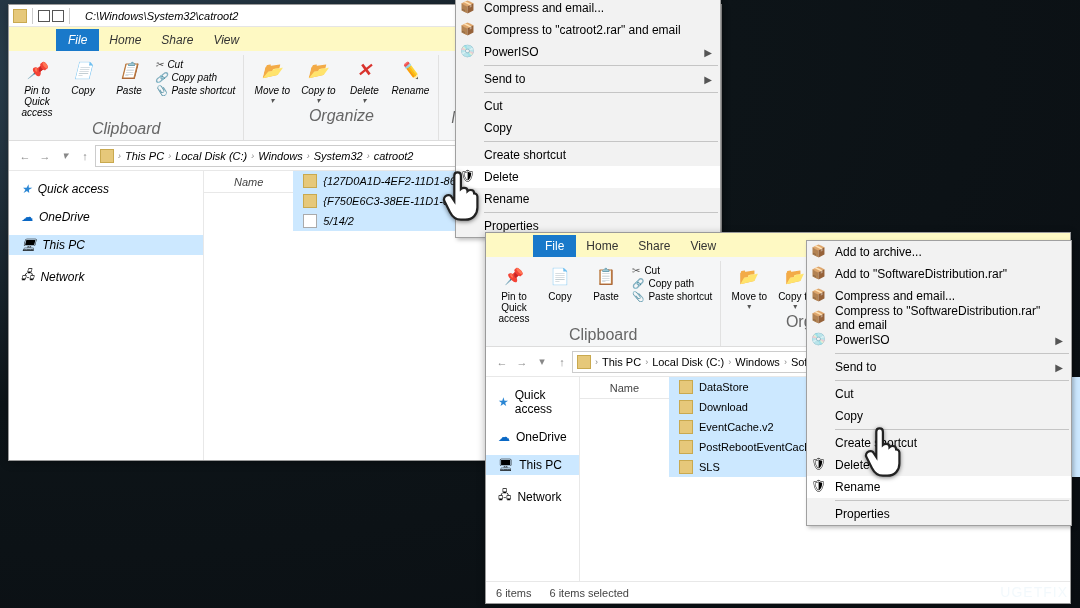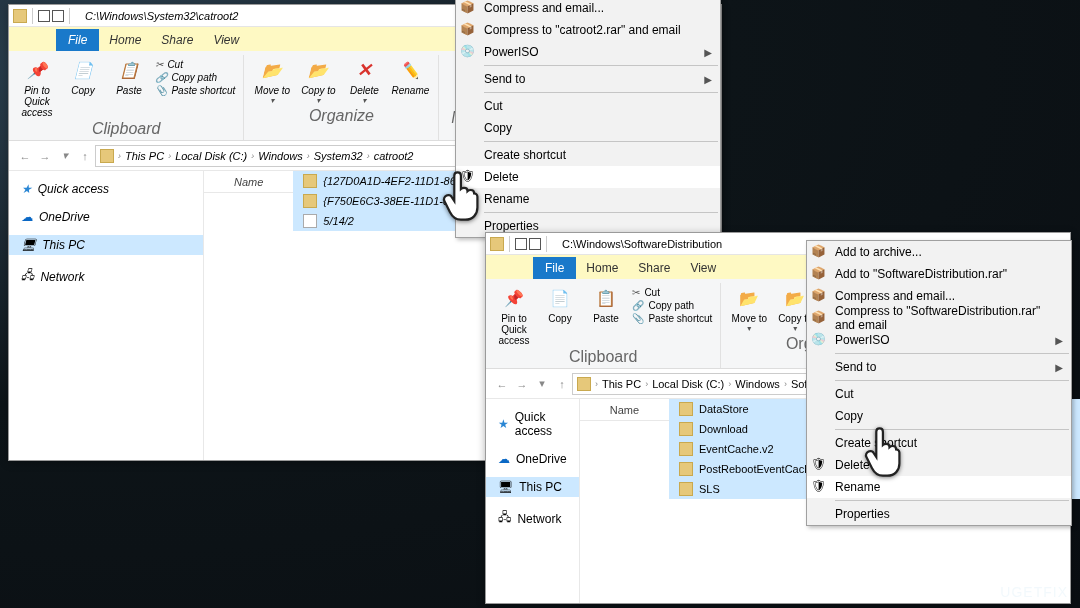--- a/index.html
+++ b/index.html
@@ -257,30 +257,20 @@
     </div>
   </div>
 
 <div class="finger" style="left:440px; top:168px;">
   <svg viewBox="0 0 40 50">
       <path d="M16 4c2 0 3 1 3 3v12c1-1 2-1 3-1 2 0 3 1 3 3 1-1 2-1 3-1 2 0 3 1 3 3 1 0 3 1 3 3v10c0 6-4 11-11 11h-4c-5 0-8-3-10-7l-5-10c-1-2 0-4 2-5s4 0 5 2l2 3V7c0-2 1-3 3-3z" fill="#fff" stroke="#222" stroke-width="2"></path>
     </svg>
 </div>
 
 <div class="win" style="left:485px; top:232px; width:586px; height:372px;">
-  <div class="titlebar">
-    <div class="tb-icons">
-      <div class="tb-icon"></div>
-      <div class="tb-sep"></div>
-      <div class="tb-quick"></div>
-      <div class="tb-quick"></div>
-      <div class="tb-sep"></div>
-    </div>
-    <span class="tb-title">C:\Windows\SoftwareDistribution</span>
-  </div>
   <div class="tabbar">
     <div class="tab-file">File</div>
     <div class="tab">Home</div>
     <div class="tab">Share</div>
     <div class="tab">View</div>
   </div>
   <div class="ribbon">
     <div class="group">
       <div class="group-body">
         <div class="big-btn">
@@ -406,20 +396,24 @@
           <div class="row sel">
             <div class="row-ico"></div>
             <span class="row-name">SLS</span>
             <span class="row-date">2/8/20</span>
             <span class="row-type">File folder</span>
             <span class="row-size"></span>
           </div>
         </div>
     </div>
   </div>
+  <div class="status">
+    <span>6 items</span>
+    <span>6 items selected</span>
+  </div>
 </div>
 
 <div class="ctx" id="ctx2" style="left:806px; top:240px; width:266px;">
     <div class="ctx-item">
       <span class="ctx-ico" style="font-size: 12px;">📦</span>
       <span>Add to archive...</span>
     </div>
     <div class="ctx-item">
       <span class="ctx-ico" style="font-size: 12px;">📦</span>
       <span>Add to "SoftwareDistribution.rar"</span>

